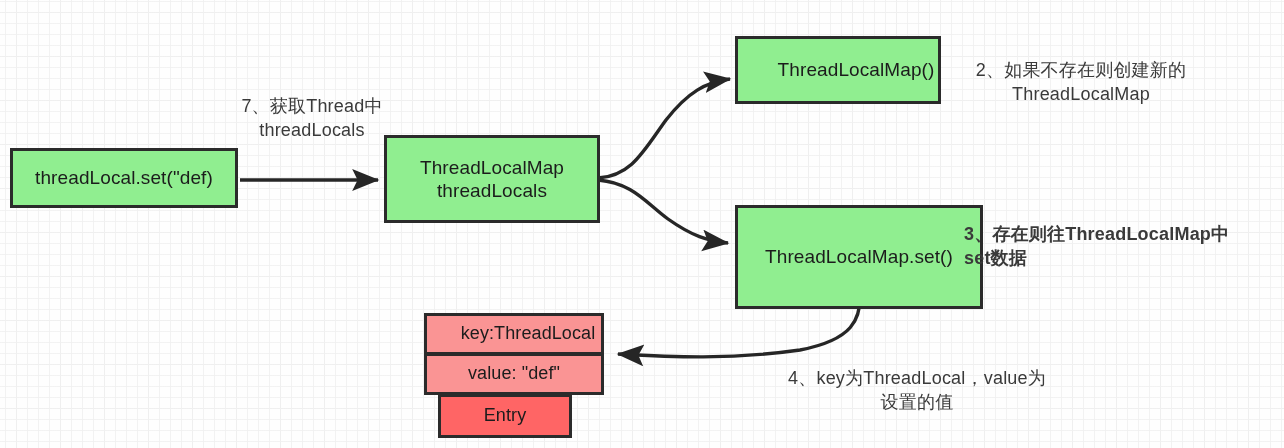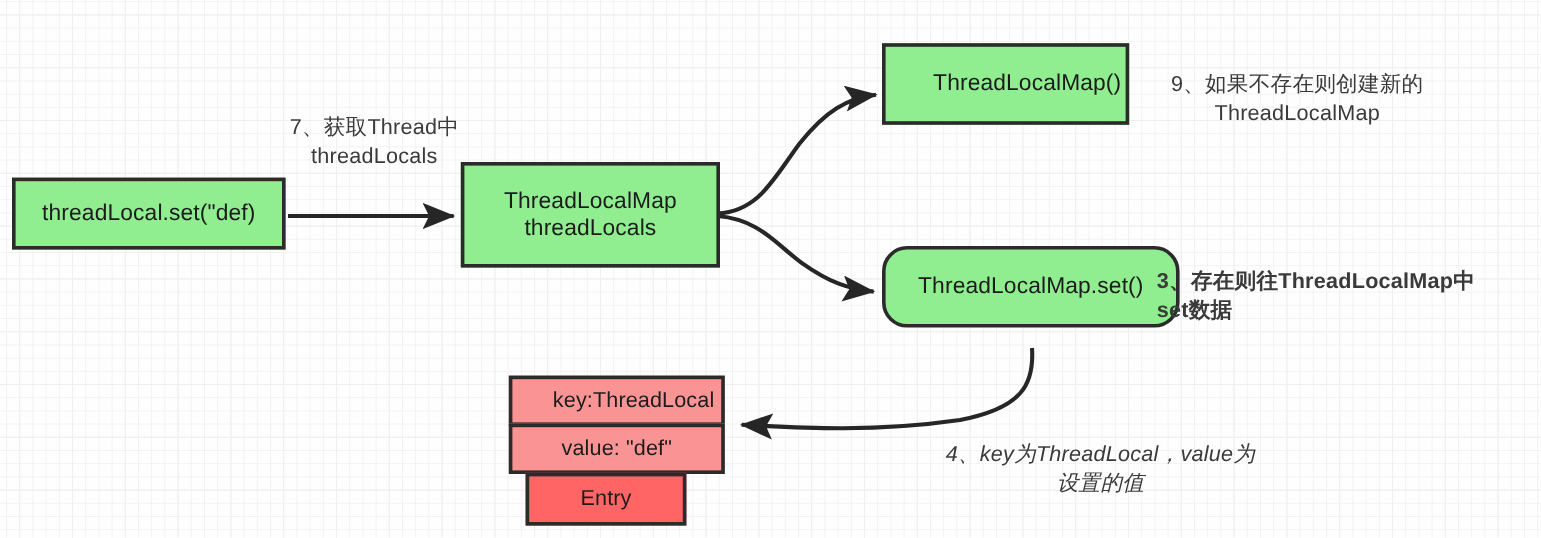--- a/index.html
+++ b/index.html
@@ -114,41 +114,41 @@
 
   <div class="node node-green nowrap" style="left:384px; top:135px; width:216px; height:88px;">
     <span>ThreadLocalMap
 threadLocals</span>
   </div>
 
   <div class="node node-green" style="left:735px; top:36px; width:206px; height:68px;padding-left:36px;">
     <span>ThreadLocalMap()</span>
   </div>
 
-  <div class="node node-green" style="left:735px; top:205px; width:248px; height:68px;border-radius:21px;">
+  <div class="node node-green" style="left:735px; top:205px; width:248px; height:104px;">
     <span>ThreadLocalMap.set()</span>
   </div>
 
   <div class="node node-pink" style="left:424px; top:313px; width:180px; height:42px;padding-left:28px;">
     <span>key:ThreadLocal</span>
   </div>
 
   <div class="node node-pink" style="left:424px; top:353px; width:180px; height:42px;">
     <span>value: "def"</span>
   </div>
 
   <div class="node node-red" style="left:438px; top:394px; width:134px; height:44px;">
     <span>Entry</span>
   </div>
 
   <div class="annot" style="left:222px; top:94px; width:180px;">7、获取Thread中
 threadLocals</div>
 
-  <div class="annot" style="left:946px; top:58px; width:270px;">9、如果不存在则创建新的
+  <div class="annot" style="left:946px; top:58px; width:270px;">2、如果不存在则创建新的
 ThreadLocalMap</div>
 
   <div class="annot" style="left:964px; top:222px; width:296px; text-align:left;font-weight:bold;">3、存在则往ThreadLocalMap中
 set数据</div>
 
-  <div class="annot" style="left:762px; top:366px; width:310px;font-style:italic;">4、key为ThreadLocal，value为
+  <div class="annot" style="left:762px; top:366px; width:310px;">4、key为ThreadLocal，value为
 设置的值</div>
 
 </div>
 
 </body></html>

